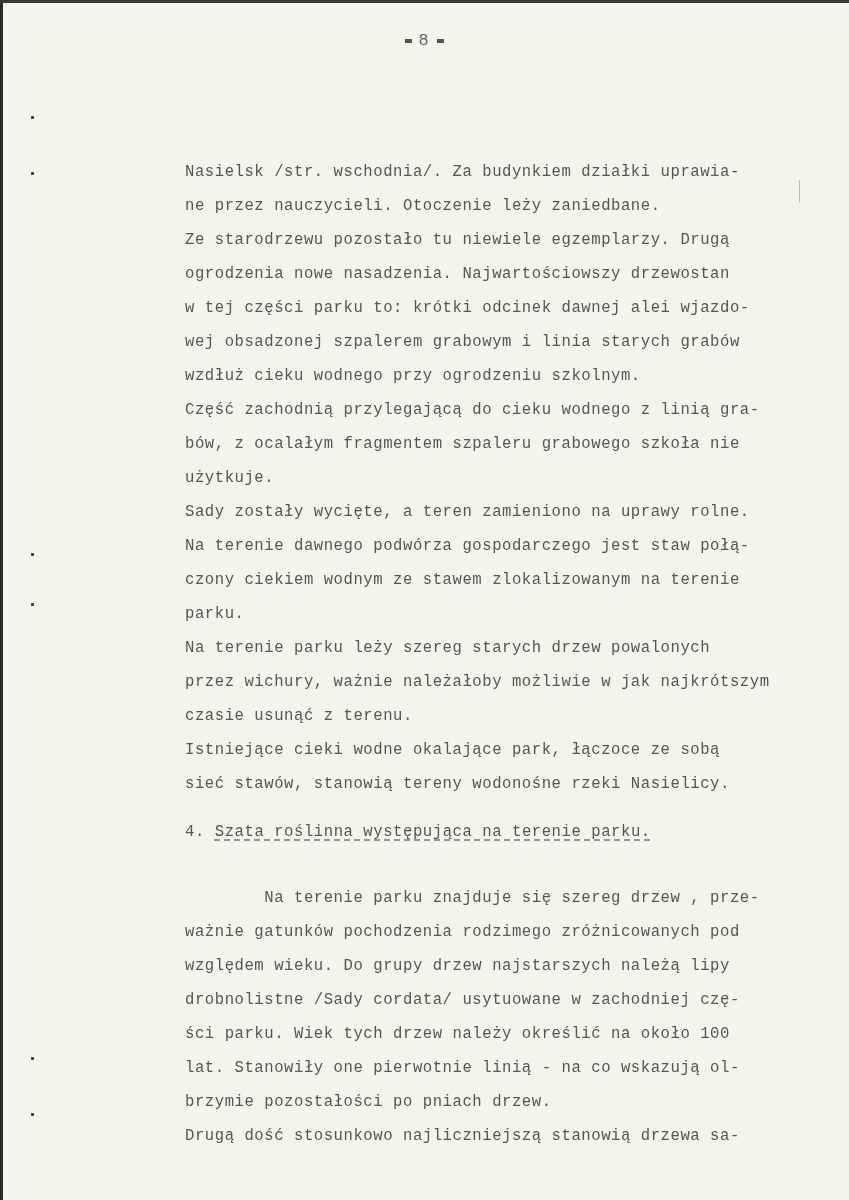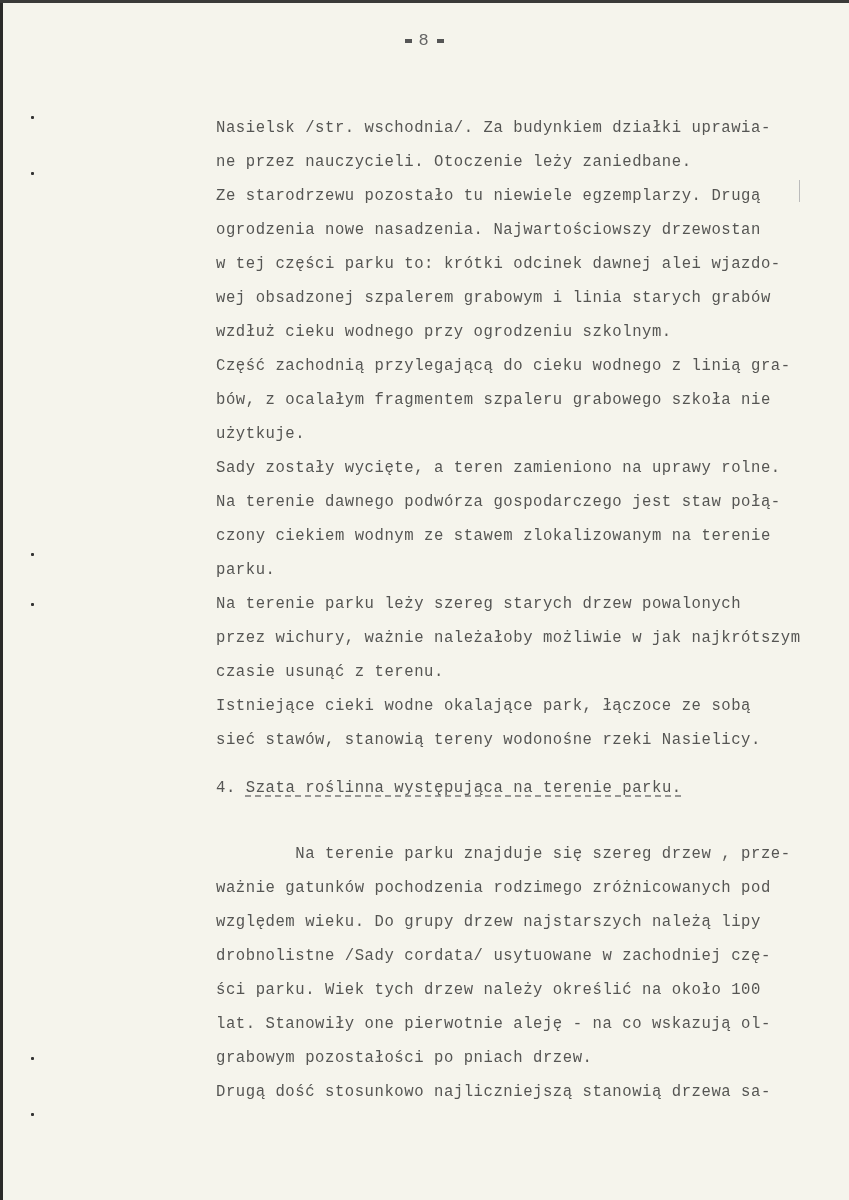--- a/index.html
+++ b/index.html
@@ -25,23 +25,24 @@
   .page-number {
     position: absolute; top: 31px; left: 0; width: 849px;
     text-align: center; font-size: 17px; color: #666;
     letter-spacing: 2px;
   }
   .page-number .dash {
     display: inline-block; width: 7px; height: 4px; background: #555;
     vertical-align: middle; margin: 0 6px;
   }
   .line {
-    position: absolute; left: 216px; white-space: pre;
+    position: absolute; left: 185px; white-space: pre;
     font-size: 15.6px; letter-spacing: 0.55px;
     color: #555553;
+    margin-top: 44px;
   }
   .heading-num { }
   .heading-text {
     text-decoration: underline dashed #777;
     text-underline-offset: 4px;
   }
   .stray-mark {
     position: absolute; left: 799px; top: 180px; width: 1px; height: 22px;
     background: #bbb;
   }
@@ -85,16 +86,16 @@
 </div>
 
 <div class="line" style="top:779px"><span class="heading-num">4.</span> <span class="heading-text">Szata roślinna występująca na terenie parku.</span></div>
 
 <div>
   <div class="line" style="top:845px">        Na terenie parku znajduje się szereg drzew , prze-</div>
   <div class="line" style="top:879px">ważnie gatunków pochodzenia rodzimego zróżnicowanych pod</div>
   <div class="line" style="top:913px">względem wieku. Do grupy drzew najstarszych należą lipy</div>
   <div class="line" style="top:947px">drobnolistne /Sady cordata/ usytuowane w zachodniej czę-</div>
   <div class="line" style="top:981px">ści parku. Wiek tych drzew należy określić na około 100</div>
-  <div class="line" style="top:1015px">lat. Stanowiły one pierwotnie aleję - na co wskazują ol-</div>
-  <div class="line" style="top:1049px">grabowym pozostałości po pniach drzew.</div>
+  <div class="line" style="top:1015px">lat. Stanowiły one pierwotnie linią - na co wskazują ol-</div>
+  <div class="line" style="top:1049px">brzymie pozostałości po pniach drzew.</div>
   <div class="line" style="top:1083px">Drugą dość stosunkowo najliczniejszą stanowią drzewa sa-</div>
 </div>
 
 </body></html>

